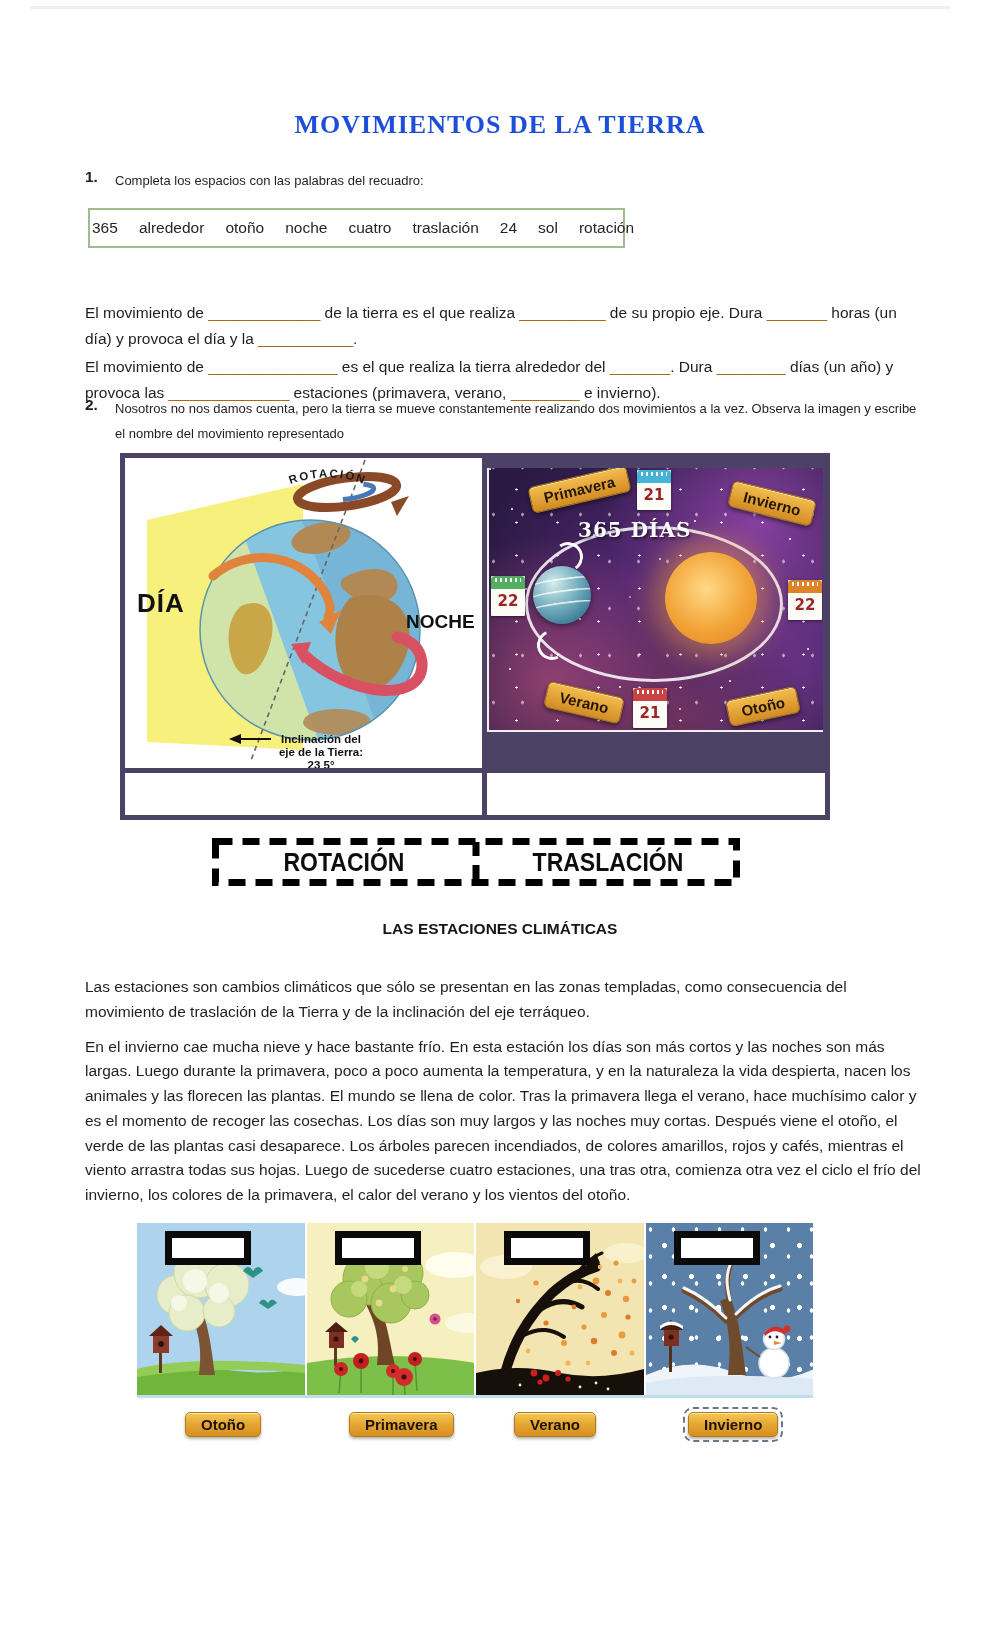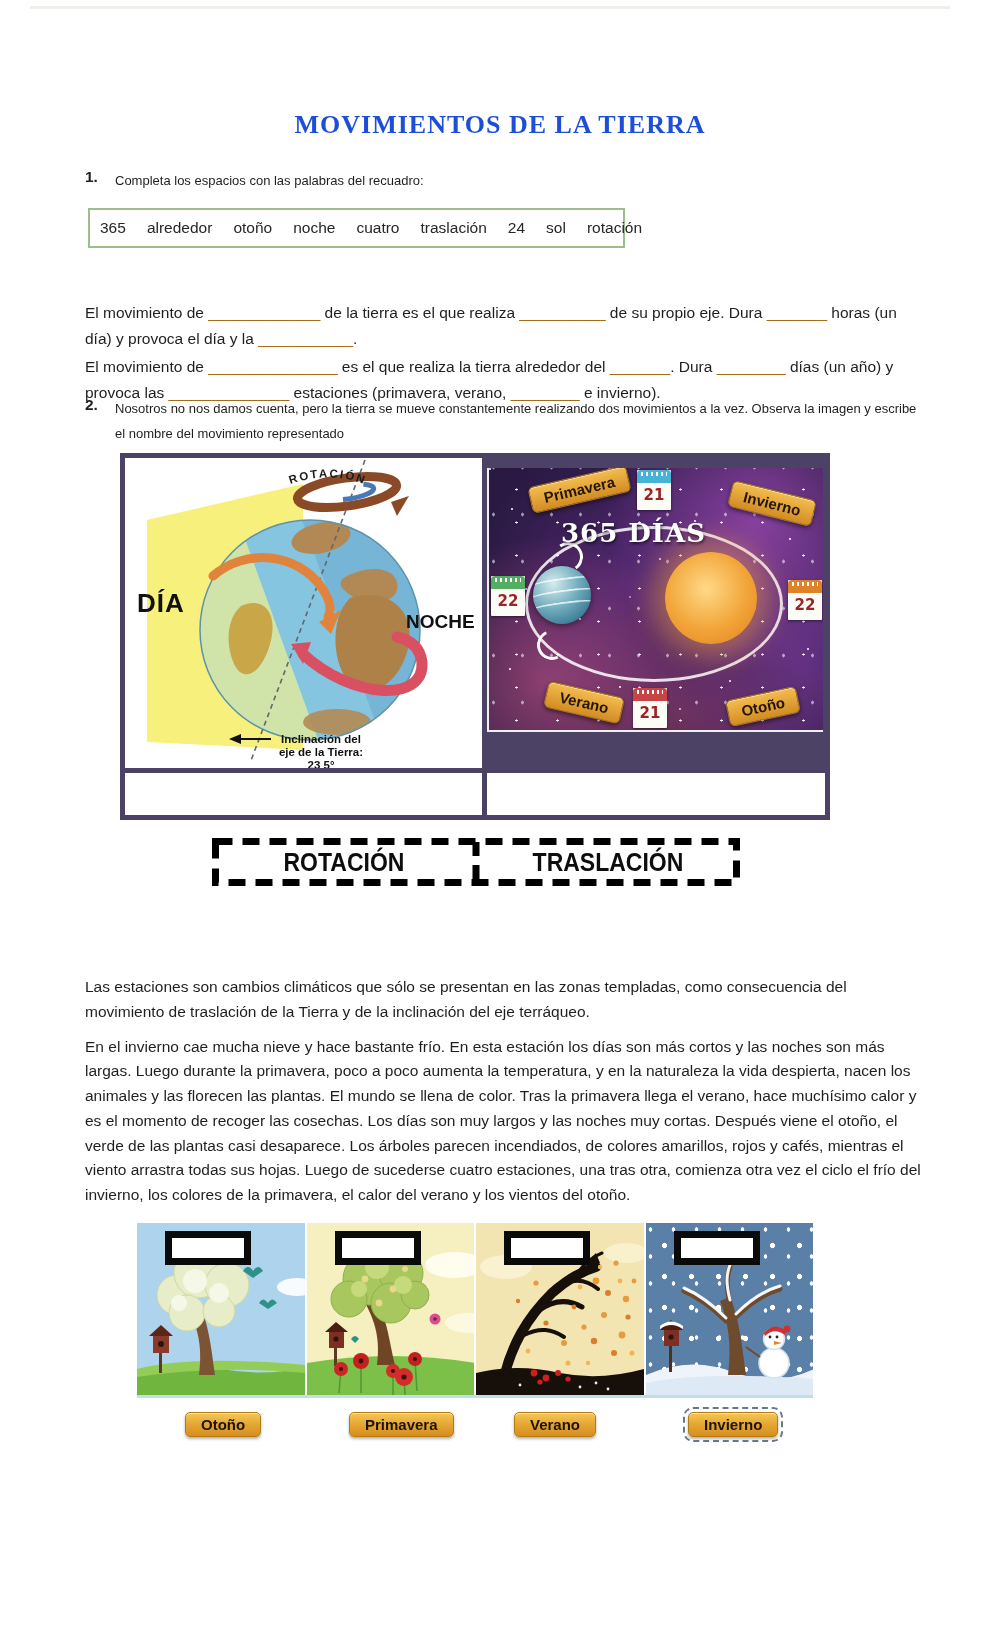--- a/index.html
+++ b/index.html
@@ -14,21 +14,21 @@
 
   
   .item{position:absolute;left:85px;width:832px;display:flex;}
   .item .num{font-weight:bold;font-size:15.5px;width:30px;flex:0 0 30px;}
   .item .txt{font-weight:normal;font-size:13px;line-height:25px;}
   .item1{top:168px;}
   .item2{top:396px;}
 
   
   .wordbank{position:absolute;left:88px;top:208px;width:537px;height:40px;box-sizing:border-box;
-            border:2px solid #9dbd8d;display:flex;align-items:center;gap:21px;padding:0 10px;
+            border:2px solid #9dbd8d;display:flex;align-items:center;gap:21px;padding:0 2px;
             font-size:15.5px;color:#262626;}
 
   
   .fillp{position:absolute;left:85px;width:834px;font-size:15.5px;line-height:26px;color:#1f1f1f;}
   .p1{top:284px;}
   .p2{top:338px;}
   .blank{white-space:nowrap;color:#a16207;}
 
   
   .img-table{position:absolute;left:120px;top:453px;width:710px;height:367px;background:#4b4266;
@@ -54,22 +54,22 @@
          background-size:41px 33px, 29px 47px;background-position:7px 5px, 19px 23px;}
   .space::after{content:"";position:absolute;width:2px;height:2px;border-radius:50%;background:#fff;
          box-shadow:22px 40px #fff,60px 18px rgba(255,255,255,.8),104px 66px #fff,
            150px 30px rgba(255,255,255,.7),205px 52px #fff,255px 24px rgba(255,255,255,.8),
            300px 70px #fff,36px 120px rgba(255,255,255,.8),90px 150px #fff,140px 128px rgba(255,255,255,.6),
            250px 140px #fff,305px 122px rgba(255,255,255,.8),20px 200px #fff,70px 228px rgba(255,255,255,.7),
            130px 218px #fff,190px 240px rgba(255,255,255,.8),240px 212px #fff,295px 236px rgba(255,255,255,.7),
            170px 90px rgba(255,255,255,.9),318px 180px #fff;}
   .orbit{position:absolute;left:36px;top:58px;width:252px;height:150px;border:3px solid rgba(255,255,255,.85);
          border-radius:50%;}
-  .days-label{position:absolute;left:72px;top:50px;font-family:"DejaVu Serif",serif;font-weight:bold;
-         font-size:26px;color:#fff;text-shadow:1px 2px 3px rgba(0,0,0,.6);letter-spacing:1px;z-index:4;}
+  .days-label{position:absolute;left:89px;top:50px;font-family:"DejaVu Serif",serif;font-weight:bold;
+         font-size:20px;color:#fff;text-shadow:1px 2px 3px rgba(0,0,0,.6);letter-spacing:1px;z-index:4;}
   .sun{position:absolute;left:176px;top:84px;width:92px;height:92px;border-radius:50%;z-index:3;
        background:radial-gradient(circle at 45% 40%, #ffd988, #f2a437 55%, #df8124);
        box-shadow:0 0 26px 14px rgba(240,160,60,.45);}
   .earth2{position:absolute;left:44px;top:98px;width:58px;height:58px;border-radius:50%;z-index:3;
        background:radial-gradient(circle at 35% 30%, #d5ecee, #74aebe 45%, #3d7d98 78%, #285d78);
        box-shadow:0 2px 6px rgba(0,0,0,.45);overflow:hidden;}
   .earth2 i{position:absolute;left:-6px;width:70px;height:8px;border-radius:50%;
        border-top:2px solid rgba(255,255,255,.75);transform:rotate(-8deg);}
   .swing{position:absolute;width:24px;height:24px;border:3px solid #fff;border-radius:50%;
        border-right-color:transparent;border-bottom-color:transparent;z-index:2;}
@@ -256,20 +256,21 @@
 
   <div class="movebox">
     <svg width="528" height="48" viewBox="0 0 528 48">
       <rect x="3.5" y="3.5" width="521" height="41" fill="none" stroke="#000" stroke-width="7" stroke-dasharray="17 10"></rect>
       <line x1="264" y1="4" x2="264" y2="44" stroke="#000" stroke-width="7" stroke-dasharray="14 9"></line>
     </svg>
     <div class="movebox-label left">ROTACIÓN</div>
     <div class="movebox-label right">TRASLACIÓN</div>
   </div>
 
+  <div class="est-heading">LAS ESTACIONES CLIMÁTICAS</div>
   <p class="para paraA">Las estaciones son cambios climáticos que sólo se presentan en las zonas templadas, como consecuencia del movimiento de traslación de la Tierra y de la inclinación del eje terráqueo.</p>
   <p class="para paraB">En el invierno cae mucha nieve y hace bastante frío. En esta estación los días son más cortos y las noches son más largas. Luego durante la primavera, poco a poco aumenta la temperatura, y en la naturaleza la vida despierta, nacen los animales y las florecen las plantas. El mundo se llena de color. Tras la primavera llega el verano, hace muchísimo calor y es el momento de recoger las cosechas. Los días son muy largos y las noches muy cortas. Después viene el otoño, el verde de las plantas casi desaparece. Los árboles parecen incendiados, de colores amarillos, rojos y cafés, mientras el viento arrastra todas sus hojas. Luego de sucederse cuatro estaciones, una tras otra, comienza otra vez el ciclo el frío del invierno, los colores de la primavera, el calor del verano y los vientos del otoño.</p>
 
   <div class="seasons">
 
     <div class="panel panel-spring">
       <svg width="168" height="172" viewBox="0 0 168 172">
         <ellipse cx="160" cy="64" rx="20" ry="9" fill="#ffffff" opacity="0.9"></ellipse>
         <path d="M0,150 Q 40 136 84 146 Q 130 154 168 144 L168,172 L0,172 Z" fill="#6fb53e"></path>
         <path d="M0,146 Q 55 132 168 142 L168,150 Q 80 142 0 154 Z" fill="#93cd58"></path>

